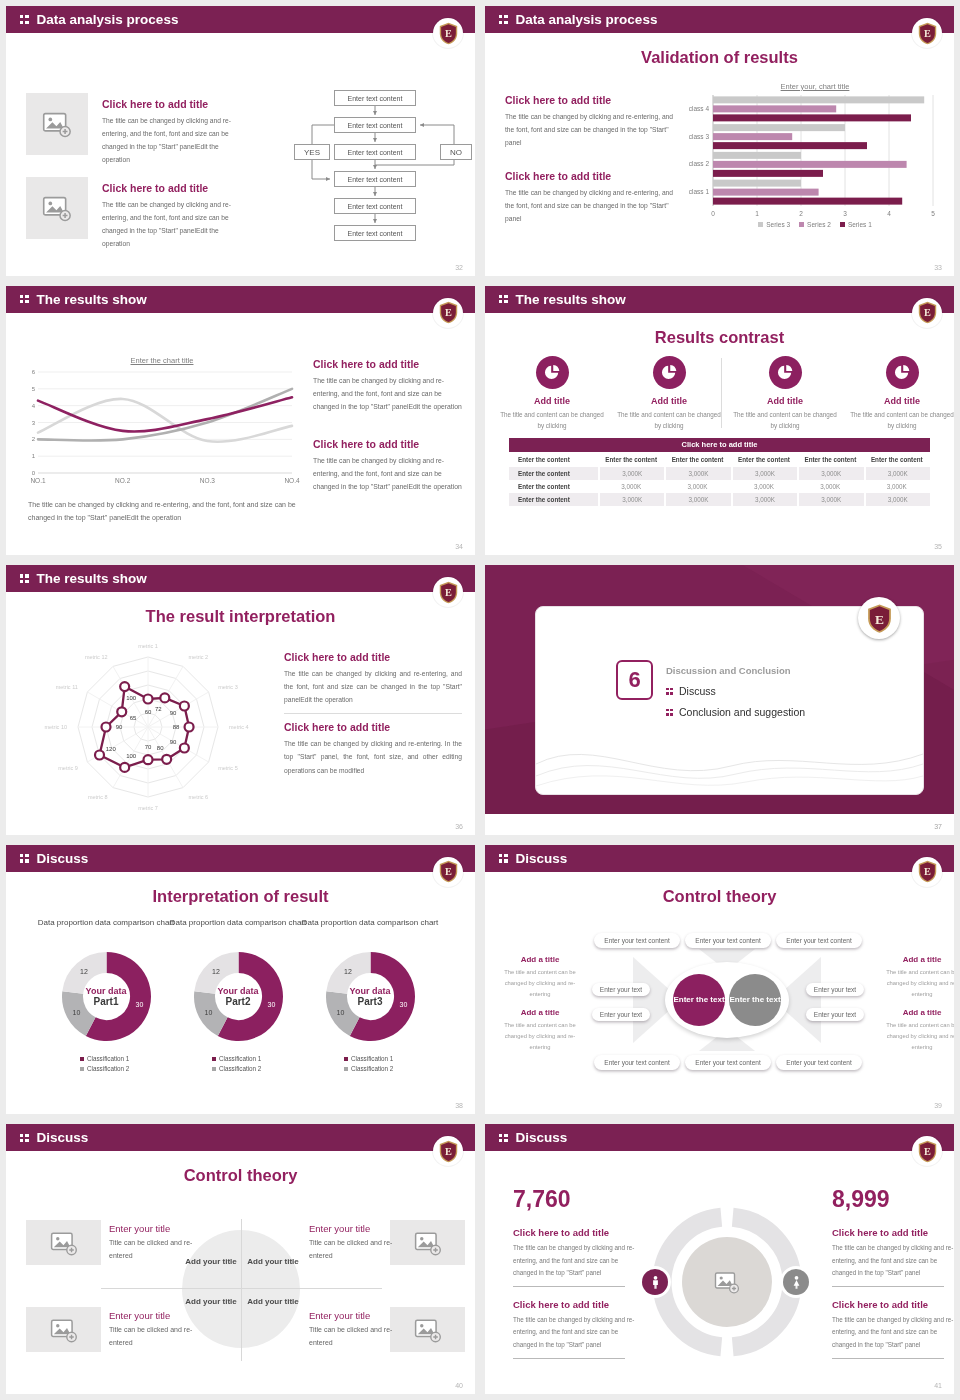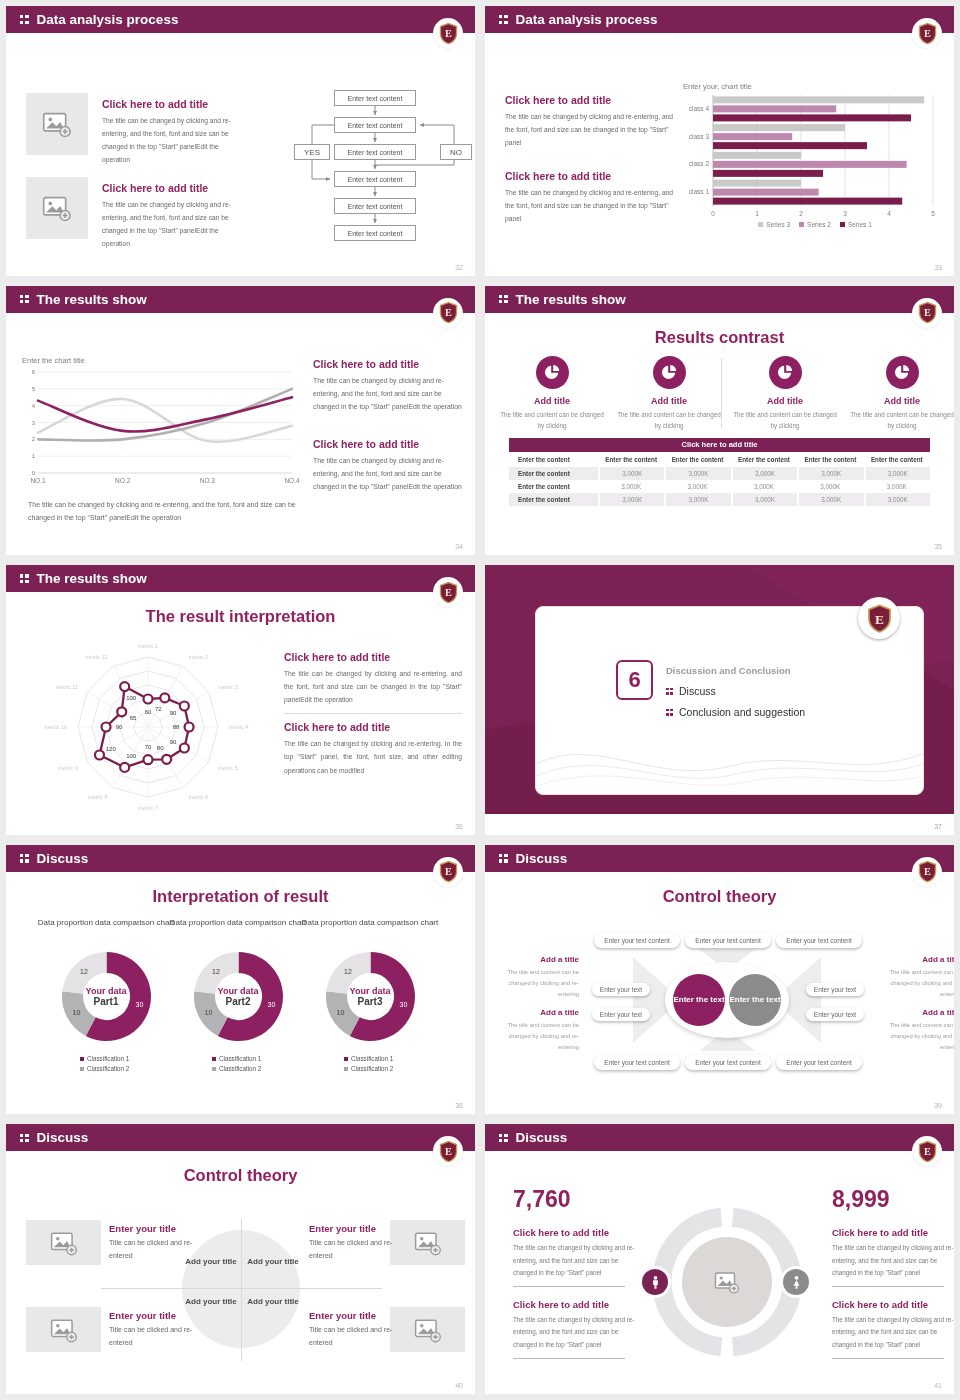--- a/index.html
+++ b/index.html
@@ -16,21 +16,21 @@
   .stitle{position:absolute;top:42px;left:0;width:100%;text-align:center;font-size:16.5px;font-weight:bold;color:#92205f;margin:0;}
   .pagenum{position:absolute;right:12px;bottom:5px;font-size:7px;color:#b5b5b5;z-index:5;}
   .h-click{font-size:10.5px;font-weight:bold;color:#92205f;margin:0 0 4px 0;}
   .body{font-size:6.7px;color:#6a6a6a;line-height:1.95;}
   .body.j{text-align:justify;}
   
   .imgbox{background:#e9e8e8;display:flex;align-items:center;justify-content:center;}
   .fbox{position:absolute;width:82px;height:16px;line-height:16px;text-align:center;border:1px solid #9a9a9a;background:#fff;font-size:7px;color:#555;box-sizing:border-box;}
   .yn{font-size:8px;}
   
-  .ctitle{font-size:7.5px;color:#7f7f7f;text-align:left;margin-bottom:2px;}
+  .ctitle{font-size:7.5px;color:#7f7f7f;text-align:center;margin-bottom:2px;text-decoration:underline;}
   .legend{display:flex;justify-content:center;gap:9px;font-size:6.5px;color:#7f7f7f;margin-top:2px;}
   .legend .li i{display:inline-block;width:5px;height:5px;margin-right:3px;}
   
   .picon{width:33px;height:33px;border-radius:50%;background:#8c2060;display:flex;align-items:center;justify-content:center;margin:0 auto;}
   .addtitle4{font-size:9px;font-weight:bold;color:#92205f;text-align:center;margin-top:7px;}
   .small2{font-size:6.3px;color:#8a8a8a;text-align:center;line-height:1.8;margin-top:3px;}
   .tblbar{height:14px;line-height:14px;background:#7b2153;color:#fff;font-weight:bold;font-size:7.5px;text-align:center;}
   .tbl{width:100%;border-collapse:separate;border-spacing:0;font-size:6.3px;color:#8f8f8f;table-layout:fixed;}
   .tbl td{height:13px;text-align:center;padding:0;overflow:hidden;white-space:nowrap;}
   .tbl td:first-child{text-align:left;padding-left:9px;width:19%;color:#3f3f3f;font-weight:bold;}
@@ -54,27 +54,27 @@
   
   .dtitle{font-size:8px;color:#4a4a4a;text-align:center;line-height:1.5;height:27px;}
   .donutwrap{position:relative;width:105px;margin:0 auto;}
   .dcenter{position:absolute;left:0;top:0;width:105px;height:105px;display:flex;flex-direction:column;align-items:center;justify-content:center;pointer-events:none;}
   .yd{font-size:9px;font-weight:bold;color:#92205f;}
   .pt{font-size:10px;font-weight:bold;color:#3a3a3a;}
   .dlegend{font-size:6.3px;color:#555;margin-top:5px;padding-left:44px;line-height:1.6;}
   .dlegend i{display:inline-block;width:4px;height:4px;margin-right:3px;vertical-align:middle;}
   
   .pill{position:absolute;background:#fff;border-radius:9px;box-shadow:0 1.5px 3px rgba(110,100,110,.45);font-size:6.5px;color:#666;display:flex;align-items:center;justify-content:center;z-index:3;}
-  .s8side{text-align:right;}
+  .s8side{text-align:center;}
   .s8side .h{font-size:8px;font-weight:bold;color:#92205f;margin-bottom:3px;}
   .s8side .t{font-size:5.8px;color:#a0a0a0;line-height:1.9;}
   .s8blob{position:absolute;left:180px;top:117px;width:124px;height:76px;background:#fff;border-radius:50%;box-shadow:0 2px 4px rgba(0,0,0,.18);z-index:1;}
   .s8c{position:absolute;width:52px;height:52px;border-radius:50%;color:#fff;font-size:8px;font-weight:bold;display:flex;align-items:center;justify-content:center;text-align:center;line-height:1.25;z-index:2;}
   
-  .eyt{font-size:9.5px;font-weight:bold;color:#92205f;margin-bottom:3px;}
+  .eyt{font-size:9.5px;font-weight:normal;color:#92205f;margin-bottom:3px;}
   .eyt-sub{font-size:7px;color:#666;line-height:1.8;}
   .s9circle{position:absolute;left:176px;top:106px;width:118px;height:118px;border-radius:50%;background:#ececec;}
   .s9line{position:absolute;background:#d8d8d8;}
   .s9add{position:absolute;width:54px;text-align:center;font-size:8px;font-weight:bold;color:#4c4c4c;line-height:1.35;}
   
   .bignum{font-size:23px;font-weight:bold;color:#92205f;margin-bottom:14px;}
   .h-click.s10{font-size:9.5px;}
   .body.s10{font-size:6.3px;color:#7a7a7a;line-height:1.95;}
   .udiv{border-top:1px solid #b9b9b9;margin:7px 0 12px 0;width:112px;}
   .pcirc{position:absolute;width:26px;height:26px;border-radius:50%;display:flex;align-items:center;justify-content:center;box-shadow:0 0 0 3px #fff;z-index:2;}
@@ -186,20 +186,21 @@
           <i></i>
           <i></i>
         </span>
       <span>Data analysis process</span>
     </header>
     <span class="logo">
         <svg width="19" height="23">
           <use href="#shield"></use>
         </svg>
       </span>
+    <h2 class="stitle">Validation of results</h2>
 
     <div class="abs" style="left:20px;top:88px;width:176px">
       <div class="h-click">Click here to add title</div>
       <div class="body">The title can be changed by clicking and re-entering, and the font, font and size can be changed in the top "Start" panel</div>
     </div>
     <div class="abs" style="left:20px;top:164px;width:176px">
       <div class="h-click">Click here to add title</div>
       <div class="body">The title can be changed by clicking and re-entering, and the font, font and size can be changed in the top "Start" panel</div>
     </div>
 

